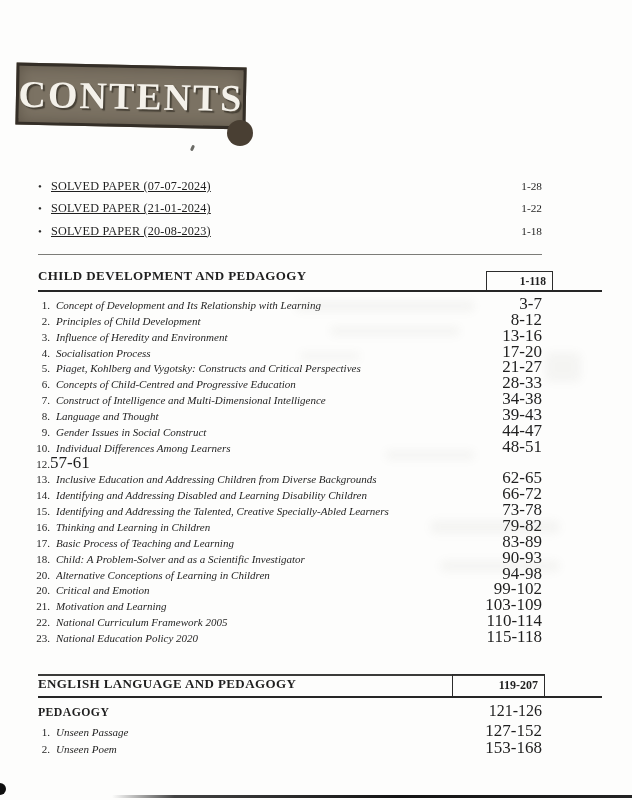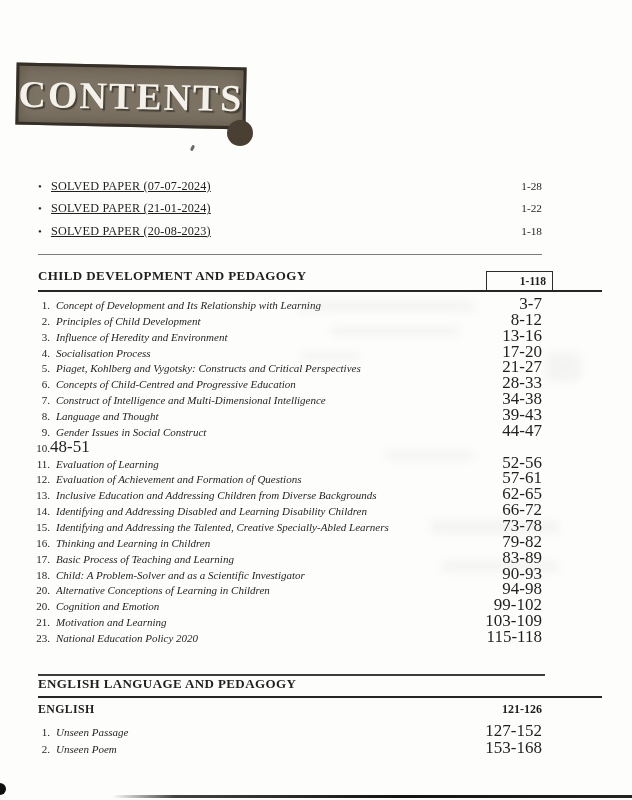--- a/index.html
+++ b/index.html
@@ -56,21 +56,21 @@
   .items2{position:absolute;left:34px;top:721px;width:508px;}
   .items2 .row{height:17.2px;}
   .row{display:flex;align-items:baseline;font-size:11px;}
   .row .num{flex:none;width:16px;text-align:right;}
   .row .ttl{flex:1;margin-left:6px;white-space:nowrap;overflow:hidden;font-style:italic;}
   .row .pgs{font-size:17px;}
   
   .grammar-row{position:absolute;left:38px;top:702px;width:504px;height:20px;
     display:flex;align-items:baseline;}
   .grammar-title{flex:1;font-size:11.8px;font-weight:bold;letter-spacing:.4px;}
-  .grammar-pages{flex:none;font-size:12px;font-weight:bold;}
+  .grammar-pages{flex:none;font-size:16px;}
   
   .smudge{position:absolute;background:#8a8a80;opacity:.07;filter:blur(4px);border-radius:6px;}
   .sm1{left:295px;top:300px;width:180px;height:12px;}
   .sm2{left:330px;top:326px;width:130px;height:10px;}
   .sm3{left:300px;top:352px;width:60px;height:8px;}
   .sm4{left:385px;top:450px;width:90px;height:10px;}
   .sm5{left:430px;top:520px;width:130px;height:14px;}
   .sm6{left:440px;top:560px;width:120px;height:12px;}
   .sm7{left:545px;top:352px;width:36px;height:30px;}
   .bottom-line{
@@ -154,30 +154,25 @@
         <span class="ttl">Language and Thought</span>
         <span class="pgs">39-43</span>
       </div>
     <div class="row">
         <span class="num">9.</span>
         <span class="ttl">Gender Issues in Social Construct</span>
         <span class="pgs">44-47</span>
       </div>
     <div class="row">
         <span class="num">10.</span>
+        <span class="ttl">Individual Differences Among Learners</span>
         <span class="pgs">48-51</span>
       </div>
     <div class="row">
-        <span class="num">11.</span>
-        <span class="ttl">Evaluation of Learning</span>
-        <span class="pgs">52-56</span>
-      </div>
-    <div class="row">
         <span class="num">12.</span>
-        <span class="ttl">Evaluation of Achievement and Formation of Questions</span>
         <span class="pgs">57-61</span>
       </div>
     <div class="row">
         <span class="num">13.</span>
         <span class="ttl">Inclusive Education and Addressing Children from Diverse Backgrounds</span>
         <span class="pgs">62-65</span>
       </div>
     <div class="row">
         <span class="num">14.</span>
         <span class="ttl">Identifying and Addressing Disabled and Learning Disability Children</span>
@@ -203,41 +198,47 @@
         <span class="ttl">Child: A Problem-Solver and as a Scientific Investigator</span>
         <span class="pgs">90-93</span>
       </div>
     <div class="row">
         <span class="num">20.</span>
         <span class="ttl">Alternative Conceptions of Learning in Children</span>
         <span class="pgs">94-98</span>
       </div>
     <div class="row">
         <span class="num">20.</span>
-        <span class="ttl">Cognition and Emotion</span>
+        <span class="ttl">Critical and Emotion</span>
         <span class="pgs">99-102</span>
       </div>
     <div class="row">
         <span class="num">21.</span>
         <span class="ttl">Motivation and Learning</span>
         <span class="pgs">103-109</span>
       </div>
     <div class="row">
+        <span class="num">22.</span>
+        <span class="ttl">National Curriculum Framework 2005</span>
+        <span class="pgs">110-114</span>
+      </div>
+    <div class="row">
         <span class="num">23.</span>
         <span class="ttl">National Education Policy 2020</span>
         <span class="pgs">115-118</span>
       </div>
   </div>
 
   <div class="rule-eng-top"></div>
   <div class="sec-title sec2-title">ENGLISH LANGUAGE AND PEDAGOGY</div>
+  <div class="range-box sec2-box">119-207</div>
   <div class="rule-main2"></div>
 
   <div class="grammar-row">
-    <span class="grammar-title">ENGLISH</span>
+    <span class="grammar-title">PEDAGOGY</span>
     <span class="grammar-pages">121-126</span>
   </div>
 
   <div class="items2">
     <div class="row">
         <span class="num">1.</span>
         <span class="ttl">Unseen Passage</span>
         <span class="pgs">127-152</span>
       </div>
     <div class="row">

